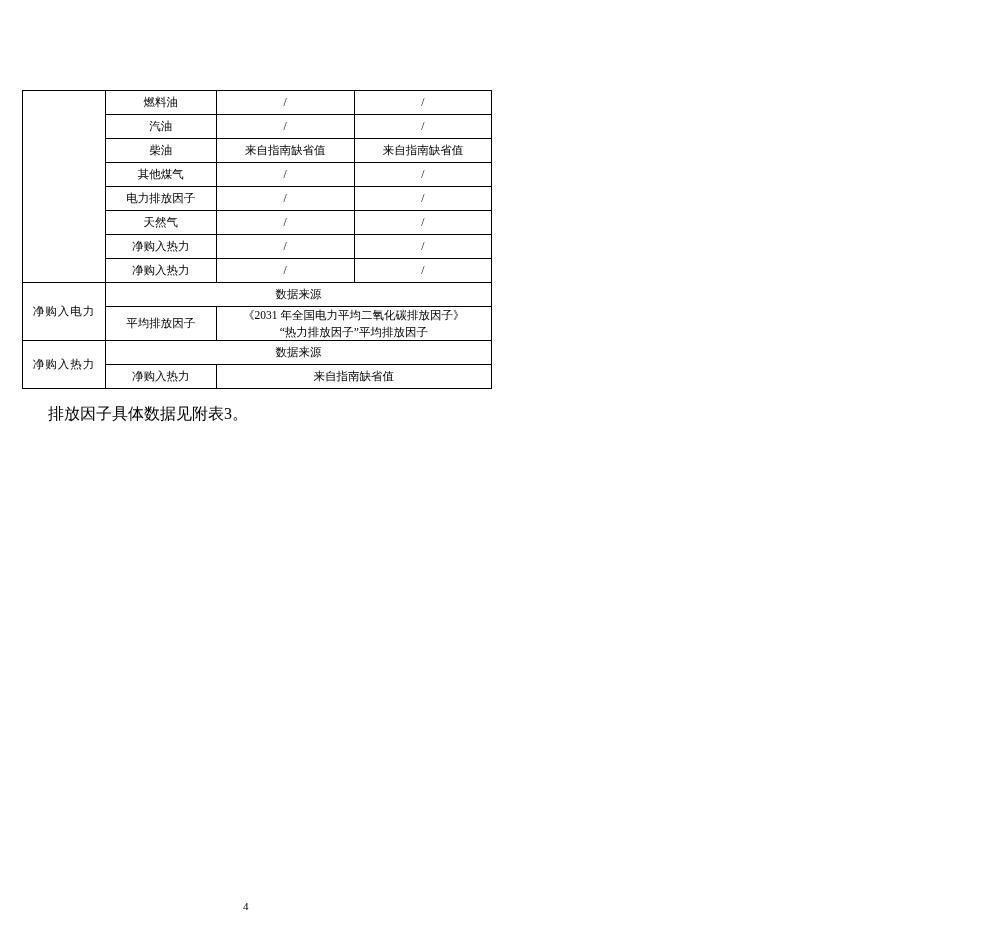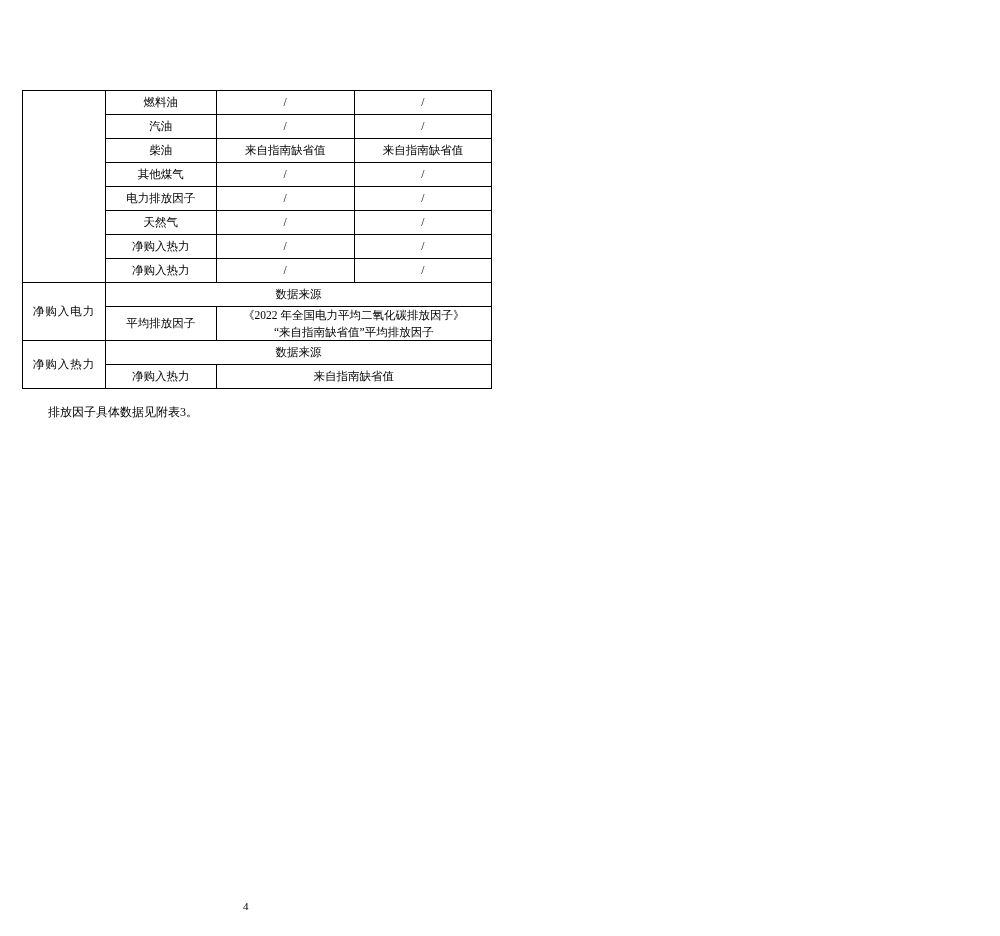--- a/index.html
+++ b/index.html
@@ -60,21 +60,21 @@
     line-height: 1.45;
   }
   .quote-line {
     display: block;
   }
 
   .note {
     position: absolute;
     left: 48px;
     top: 392px;
-    font-size: 12px;
+    font-size: 16px;
     font-family: "Liberation Serif", serif;
   }
 
   .pagenum {
     position: absolute;
     font-size: 11px;
     font-family: "Liberation Serif", serif;
     color: #000;
   }
   .pagenum-left { left: 243px; top: 888px; }
@@ -136,22 +136,22 @@
           <td>/</td>
         </tr>
 
         <tr>
           <td rowspan="2" class="rowlabel">净购入电力</td>
           <td colspan="3">数据来源</td>
         </tr>
         <tr>
           <td>平均排放因子</td>
           <td colspan="2" class="two-line">
-            <span class="quote-line">《2022 年全国电力平均二氧化碳排放因子》</span>
-            <span class="quote-line">“来自指南缺省值”平均排放因子</span>
+            <span class="quote-line">《2031 年全国电力平均二氧化碳排放因子》</span>
+            <span class="quote-line">“热力排放因子”平均排放因子</span>
           </td>
         </tr>
 
         <tr>
           <td rowspan="2" class="rowlabel">净购入热力</td>
           <td colspan="3">数据来源</td>
         </tr>
         <tr>
           <td>净购入热力</td>
           <td colspan="2">来自指南缺省值</td>

